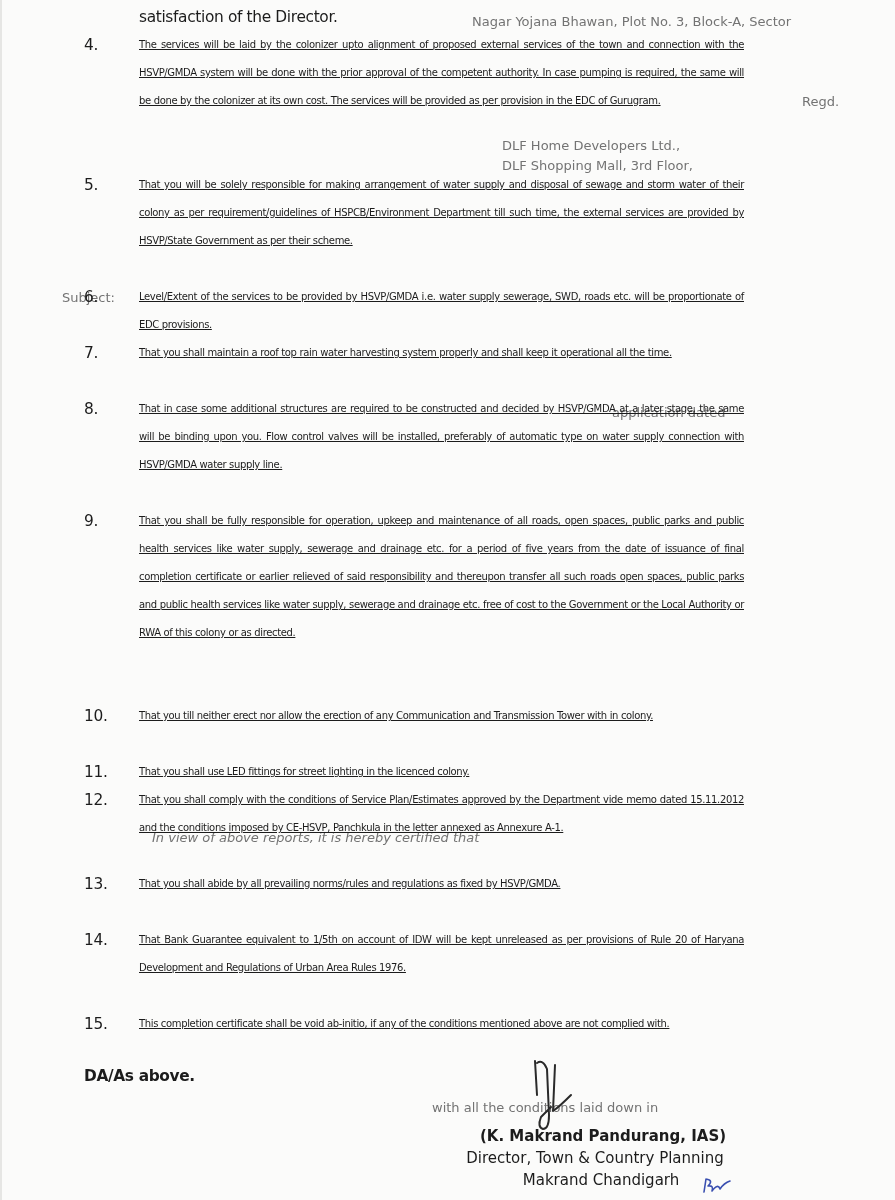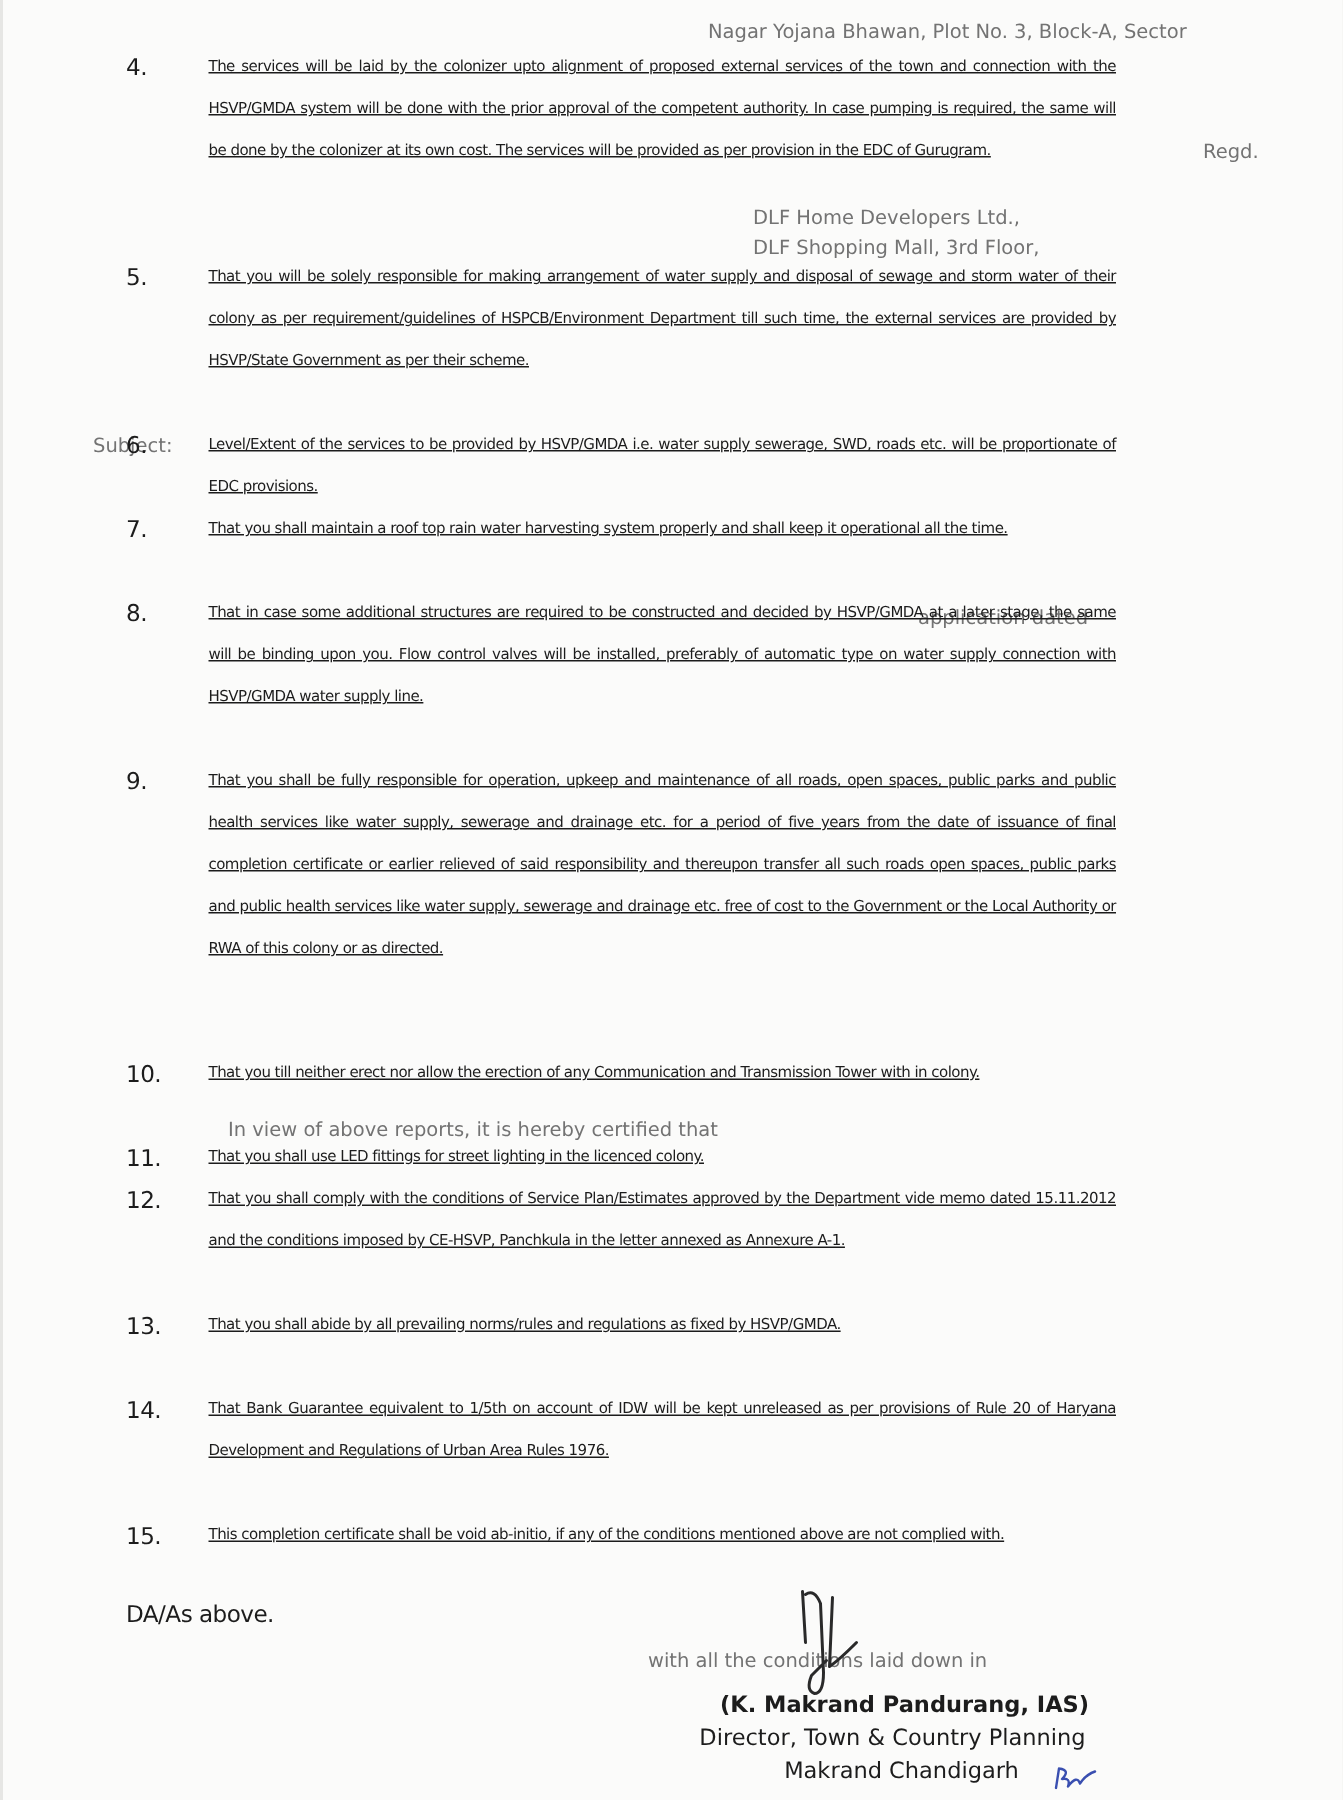--- a/index.html
+++ b/index.html
@@ -68,20 +68,21 @@
       line-height: 28px;
       text-align: justify;
       text-align-last: left;
       text-decoration: underline;
     }
     .da-line {
       position: absolute;
       left: 82px;
       top: 1067px;
       font-size: 15.4px;
+      font-weight: bold;
     }
     .sig-block {
       position: absolute;
       right: 170px;
       top: 1125px;
       text-align: center;
       font-size: 15px;
       line-height: 22px;
       width: 260px;
       margin-left: 48px;
@@ -117,25 +118,26 @@
 <body>
 
 <div class="page">
 
   <div class="bleed" style="left:470px; top:14px;">Nagar Yojana Bhawan, Plot No. 3, Block-A, Sector</div>
   <div class="bleed" style="left:800px; top:82px;margin-top:12px;">Regd.</div>
   <div class="bleed" style="left:500px; top:138px;">DLF Home Developers Ltd.,</div>
   <div class="bleed" style="left:500px; top:158px;">DLF Shopping Mall, 3rd Floor,</div>
   <div class="bleed" style="left:60px; top:290px;">Subject:</div>
   <div class="bleed" style="left:610px; top:405px;">application dated</div>
-  <div class="bleed" style="left:150px; top:746px;">In view of above reports, it is hereby certified that</div>
+  <div class="bleed" style="left:150px; top:830px;font-style:italic;">In view of above reports, it is hereby certified that</div>
   <div class="bleed" style="left:430px; top:1100px;">with all the conditions laid down in</div>
 
   <div class="doc-text" style="left:0; top:0; width:895px; height:1200px;">
 
+    <p class="cont-line">satisfaction of the Director.</p>
 
     <div class="item" style="top:31px;">
       <span class="item-num">4.</span>
       <p class="item-text">The services will be laid by the colonizer upto alignment of proposed external services of the town and connection with the HSVP/GMDA system will be done with the prior approval of the competent authority. In case pumping is required, the same will be done by the colonizer at its own cost. The services will be provided as per provision in the EDC of Gurugram.</p>
     </div>
 
     <div class="item" style="top:171px;">
       <span class="item-num">5.</span>
       <p class="item-text">That you will be solely responsible for making arrangement of water supply and disposal of sewage and storm water of their colony as per requirement/guidelines of HSPCB/Environment Department till such time, the external services are provided by HSVP/State Government as per their scheme.</p>
     </div>

